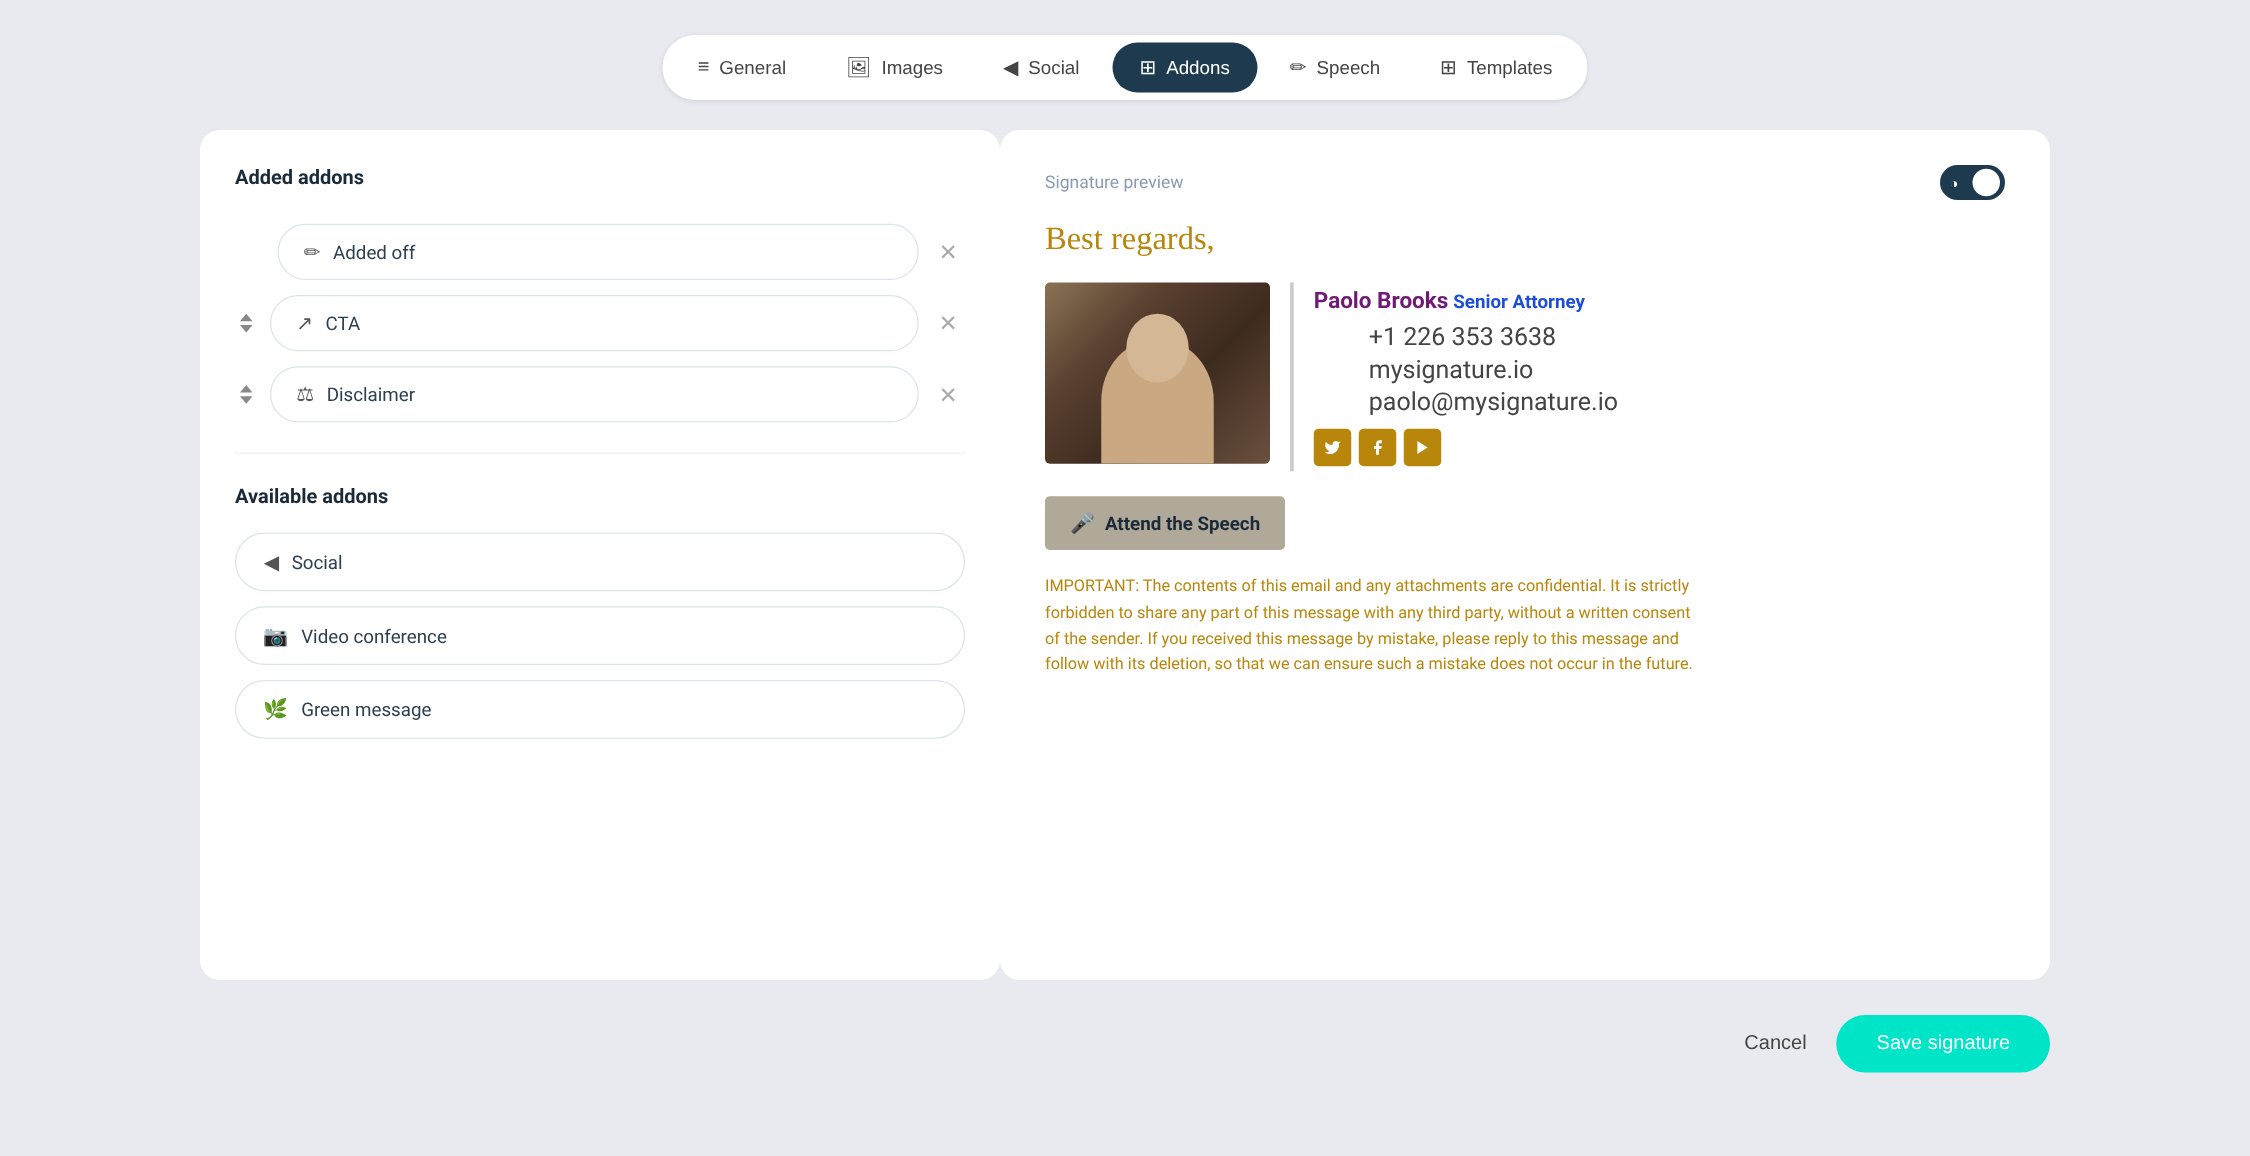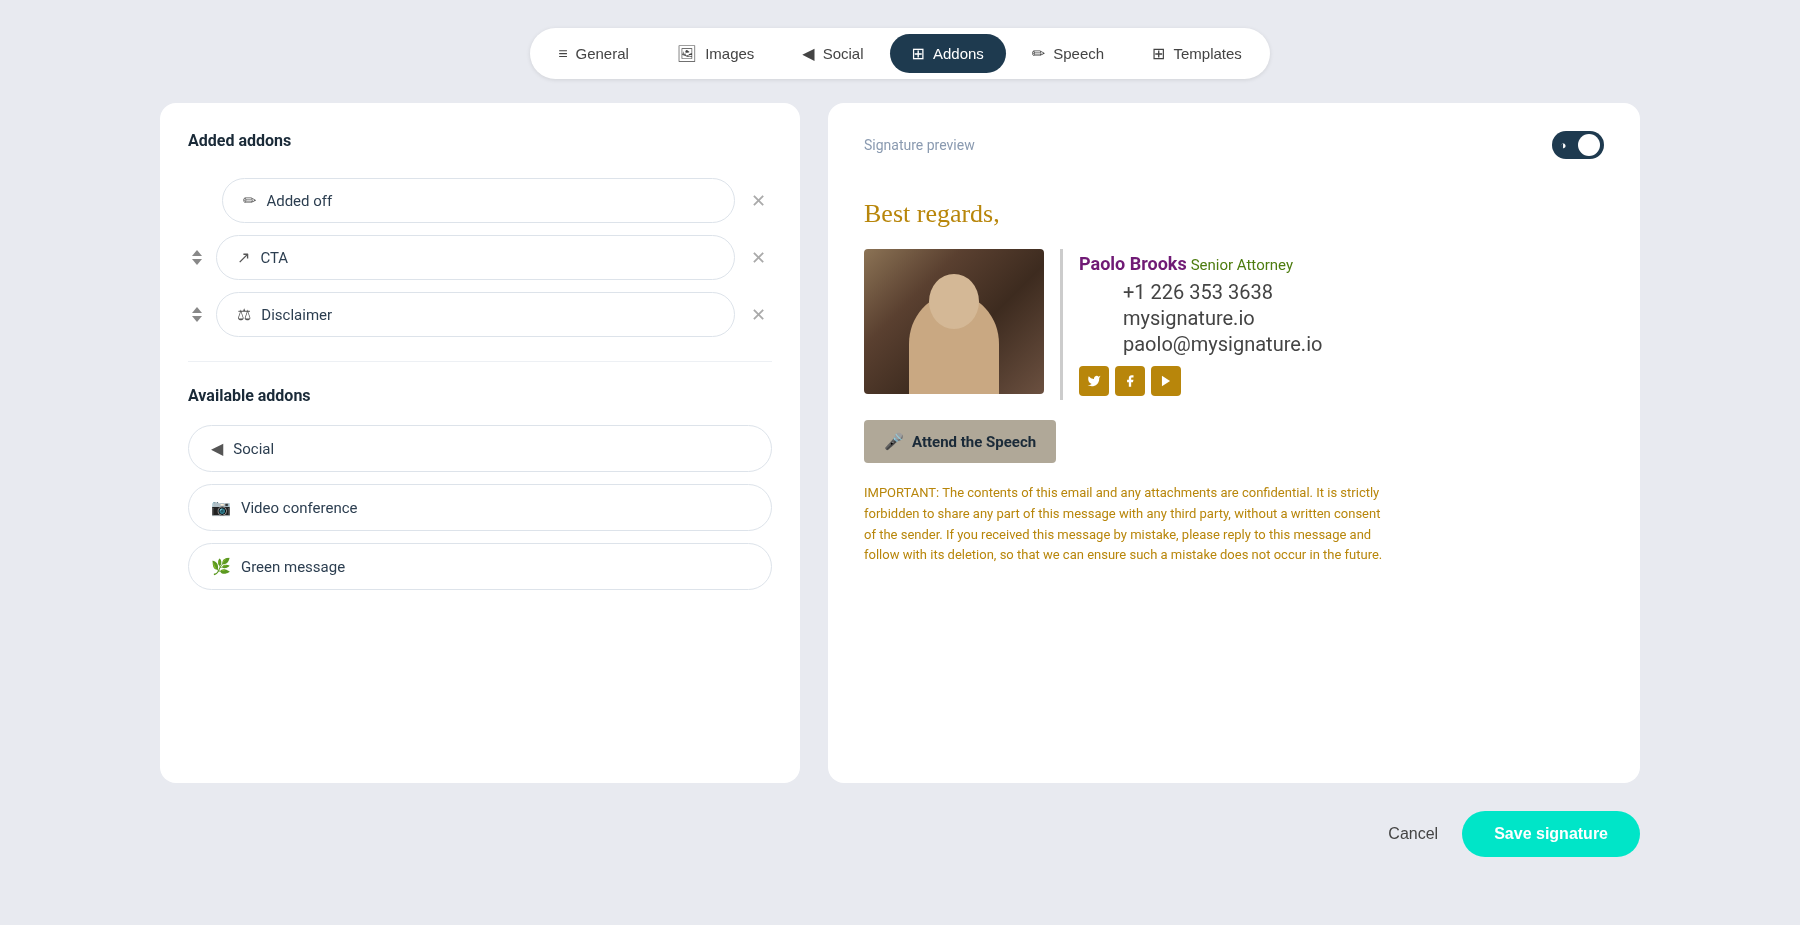--- a/index.html
+++ b/index.html
@@ -45,21 +45,20 @@
       background: #1e3a4f;
       color: #fff;
     }
     .nav-tab .tab-icon {
       font-size: 16px;
     }
 
     
     .main-content {
       display: flex;
-      gap: 28px;
       width: 1480px;
       align-items: center;
     }
 
     
     .left-panel {
       background: #fff;
       border-radius: 16px;
       padding: 28px 28px 32px;
       width: 640px;
@@ -157,21 +156,20 @@
       border-radius: 16px;
       padding: 28px 36px 36px;
       flex: 1;
       min-height: 680px;
       position: relative;
     }
     .preview-header {
       display: flex;
       justify-content: space-between;
       align-items: center;
-      margin-bottom: 24px;
     }
     .preview-label {
       font-size: 14px;
       color: #8a9ab0;
     }
     .toggle-switch {
       width: 52px;
       height: 28px;
       background: #1e3a4f;
       border-radius: 14px;
@@ -256,22 +254,22 @@
       padding: 4px 0;
     }
     .sig-name {
       font-size: 18px;
       font-weight: 700;
       color: #701a75;
       margin-bottom: 4px;
     }
     .sig-role {
       font-size: 15px;
-      color: #4d7c0f;
-      font-weight: 400;
+      color: #1d4ed8;
+      font-weight: 700;
     }
     .sig-phone, .sig-website, .sig-email {
       font-size: 20px;
       color: #444;
       margin-bottom: 2px;
       margin-left: 44px;
     }
     .sig-socials {
       display: flex;
       gap: 6px;
@@ -327,21 +325,21 @@
       font-size: 16px;
       color: #444;
       cursor: pointer;
       padding: 12px 24px;
       border-radius: 50px;
     }
     .btn-save {
       background: #00e5c8;
       border: none;
       font-size: 16px;
-      font-weight: 700;
+      font-weight: 400;
       color: #fff;
       cursor: pointer;
       padding: 14px 32px;
       border-radius: 50px;
     }
   </style>
 </head>
 <body>
 
 <nav class="top-nav">

